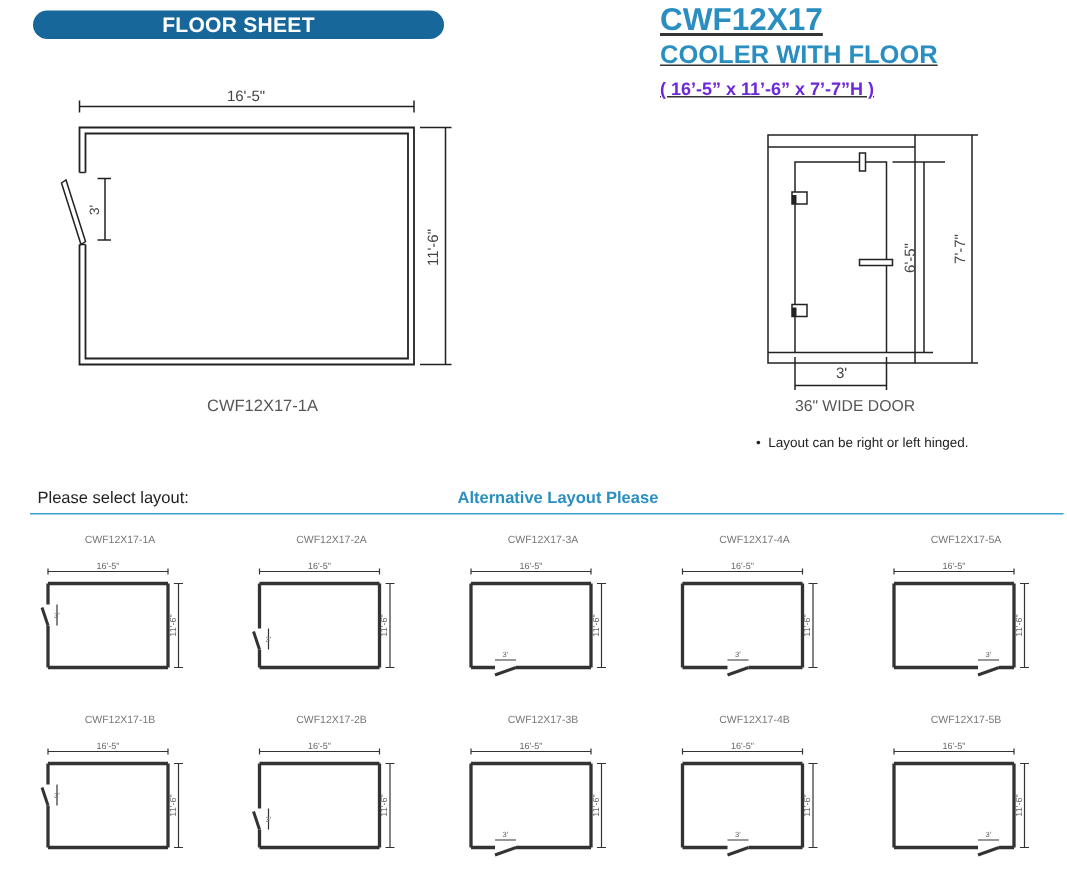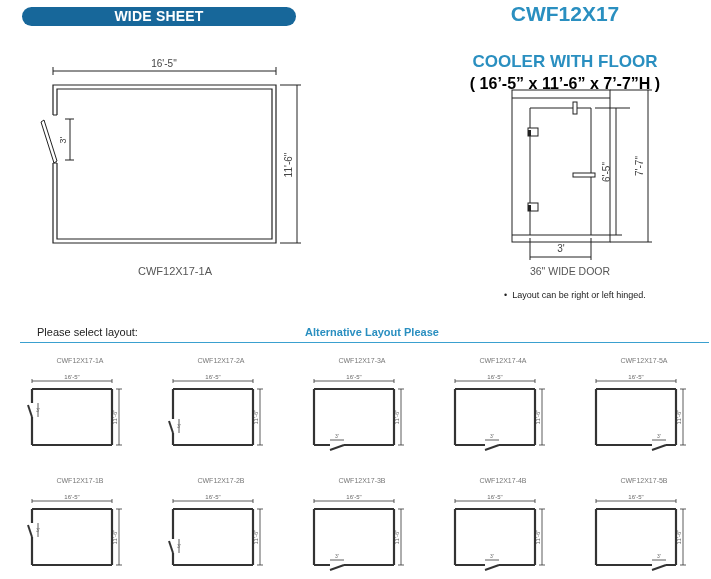--- a/index.html
+++ b/index.html
@@ -6,45 +6,45 @@
     html, body { width: 711px; height: 579px; background: #ffffff; overflow: hidden; }
     body { position: relative; font-family: "Liberation Sans", sans-serif; color: #333; }
 
     .banner {
       position: absolute; left: 22px; top: 7px; width: 274px; height: 19px;
       background: #17679a; border-radius: 10px;
       color: #fff; font-weight: bold; font-size: 14px; line-height: 19px; text-align: center;
       letter-spacing: 0.2px;
     }
 
-    .title-block { position: absolute; left: 440px; top: 2px; width: 250px; text-align: center; }
+    .title-block { position: absolute; left: 440px; top: 2px; width: 250px; text-align: left; text-decoration: underline; }
     .title-model { color: #2a8fc0; font-weight: bold; font-size: 21px; line-height: 24px; }
-    .title-desc  { color: #2a8fc0; font-weight: bold; font-size: 17px; line-height: 22px; margin-top: 25px; }
-    .title-dims  { color: #000000; font-weight: bold; font-size: 16px; line-height: 22px; }
+    .title-desc  { color: #2a8fc0; font-weight: bold; font-size: 17px; line-height: 22px; }
+    .title-dims  { color: #6d28d9; font-weight: bold; font-size: 12px; line-height: 22px; }
 
     .main-plan { position: absolute; left: 30px; top: 55px; }
     .main-plan-label { position: absolute; left: 100px; top: 265px; width: 150px; text-align: center; font-size: 11px; color: #555; }
 
     .door-elev { position: absolute; left: 490px; top: 80px; }
     .door-caption { position: absolute; left: 505px; top: 265px; width: 130px; text-align: center; font-size: 10.5px; color: #555; }
     .door-note { position: absolute; left: 504px; top: 290px; font-size: 9px; color: #222; }
     .door-note .bullet { display: inline-block; margin-right: 5px; }
 
-    .select-label { position: absolute; left: 25px; top: 326px; font-size: 11px; color: #222; margin-left: 12px; }
+    .select-label { position: absolute; left: 25px; top: 326px; font-size: 11px; color: #222; }
     .alt-label { position: absolute; left: 305px; top: 326px; font-size: 11px; color: #2a8fc0; font-weight: bold; }
     .divider { position: absolute; left: 20px; top: 342px; width: 689px; height: 1px; background: #3aa0cf; }
 
     .thumb { position: absolute; width: 120px; height: 100px; cursor: pointer; }
     .thumb-label { position: absolute; left: 0; top: 0; width: 120px; text-align: center; font-size: 7px; color: #777; }
     .thumb svg { position: absolute; left: 0; top: 14px; }
   </style>
 </head>
 <body>
 
-<div class="banner">WIDE SHEET</div>
+<div class="banner">FLOOR SHEET</div>
 
 <div class="title-block">
   <div class="title-model">CWF12X17</div>
   <div class="title-desc">COOLER WITH FLOOR</div>
   <div class="title-dims">( 16’-5” x 11’-6” x 7’-7”H )</div>
 </div>
 
 <div class="main-plan">
   <svg width="280" height="200" viewBox="0 0 280 200">
 

